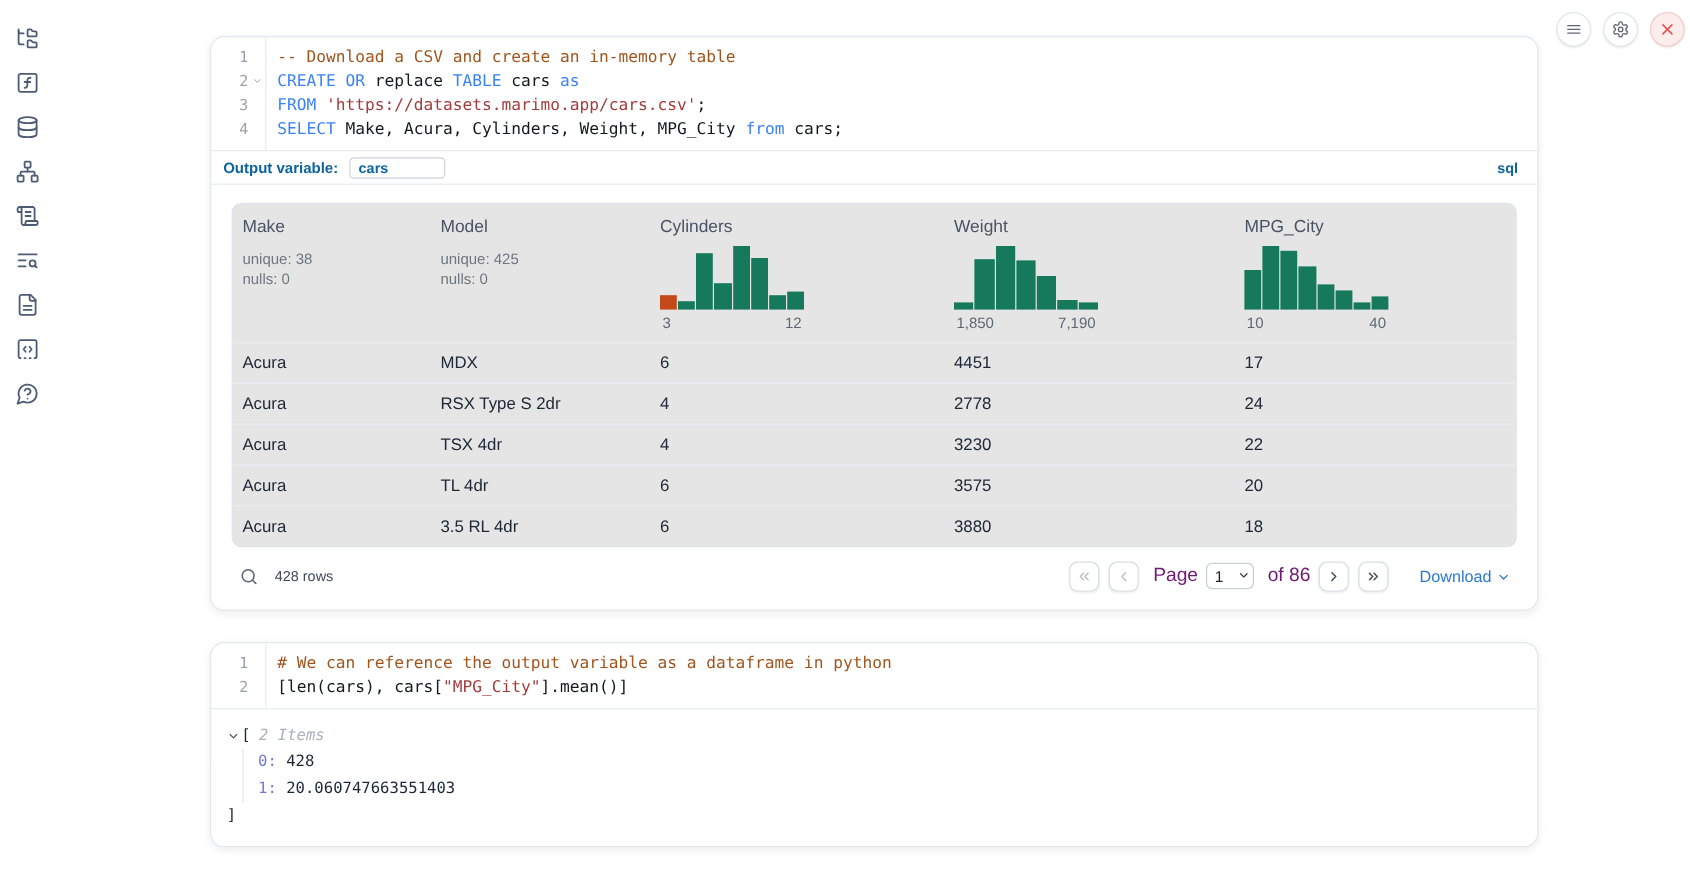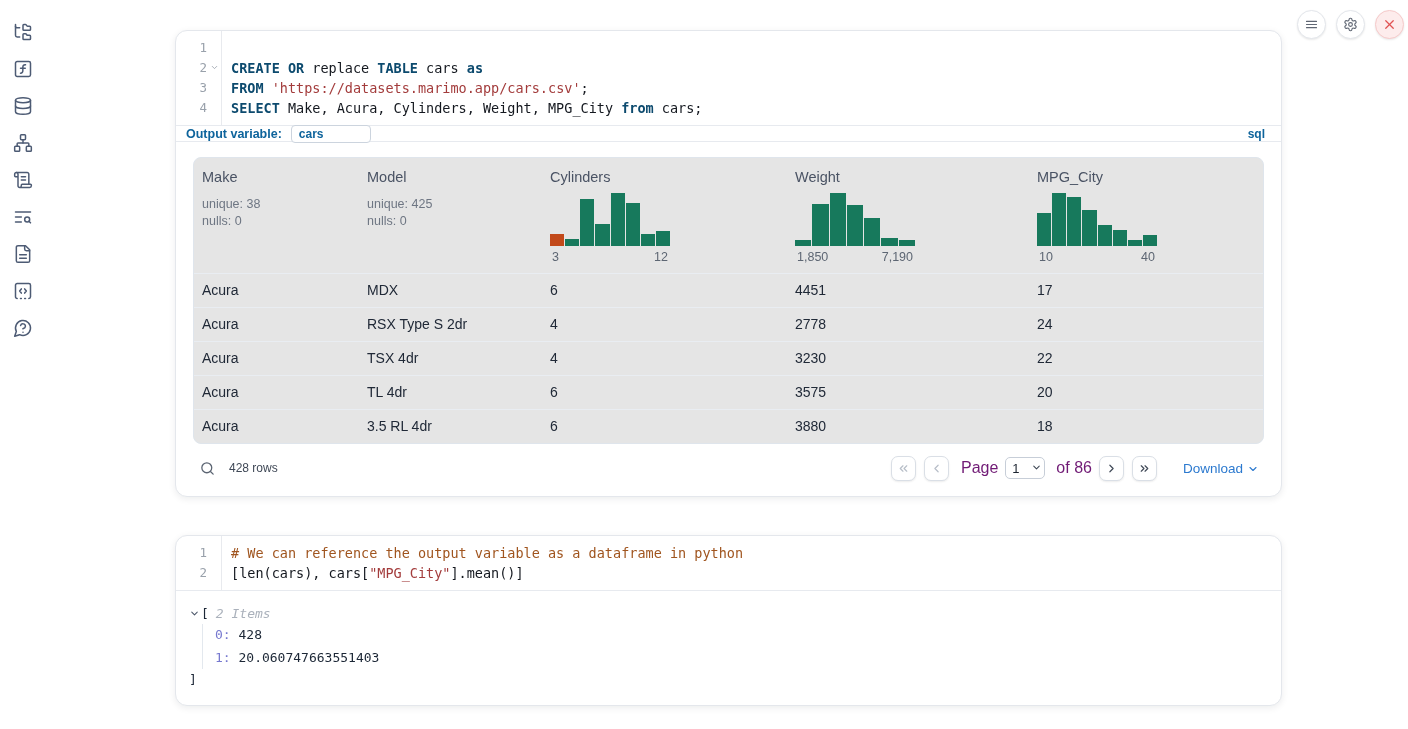--- a/index.html
+++ b/index.html
@@ -34,25 +34,25 @@
 
   .editor { position:relative; padding:7px 0 7px 0; }
   .editor::before { content:""; position:absolute; left:45px; top:0; bottom:0; width:1px; background:#e8eaee; }
   .code-line { display:flex; height:20px; line-height:20px;
     font-family:"DejaVu Sans Mono", monospace; font-size:13.5px; }
   .ln { width:45px; flex:none; text-align:right; padding-right:14px; color:#99a1ab;
     font-size:12.5px; position:relative; }
   .fold { position:absolute; right:2px; top:5px; color:#9aa1ab; }
   .fold svg { width:9px; height:9px; }
   .code-text { padding-left:10px; white-space:pre; color:#14181f; }
-  .kw  { color:#0c4a6e;font-weight:bold; }
+  .kw  { color:#3b82f6; }
   .cm  { color:#a0551f; }
   .str { color:#a33c3c; }
 
-  .outvar-row { height:17px; border-top:1px solid #e7eaef; border-bottom:1px solid #e7eaef;
+  .outvar-row { height:29px; border-top:1px solid #e7eaef; border-bottom:1px solid #e7eaef;
     display:flex; align-items:center; padding:0 16px 0 10px; }
   .outvar-label { color:#0e649c; font-weight:bold; font-size:12.5px; }
   .outvar-input { margin-left:9px; width:80px; height:18px; border:1px solid #ccd4de;
     border-radius:4px; font-family:"Liberation Sans", sans-serif; font-weight:bold;
     font-size:12px; color:#0e649c; padding:0 7px; outline:none; }
   .lang-badge { margin-left:auto; color:#0e649c; font-weight:bold; font-size:12px; }
 
   .cell-output { padding:15px 17px 10px 17px; }
 
   
@@ -226,20 +226,21 @@
       </span>
     </button>
   </div>
 
 <main class="main">
 
   <section class="cell" id="cell1">
     <div class="editor" id="code1">
         <div class="code-line">
           <span class="ln">1</span>
+          <span class="code-text"><span class="cm">-- Download a CSV and create an in-memory table</span></span>
         </div>
         <div class="code-line">
           <span class="ln">2<span class="fold">
               <svg viewBox="0 0 24 24" fill="none" stroke="currentColor" stroke-width="2.2" stroke-linecap="round" stroke-linejoin="round">
                 <path d="m6 9 6 6 6-6"></path>
               </svg>
             </span></span>
           <span class="code-text"><span class="kw">CREATE</span><span> </span><span class="kw">OR</span><span> replace </span><span class="kw">TABLE</span><span> cars </span><span class="kw">as</span></span>
         </div>
         <div class="code-line">

